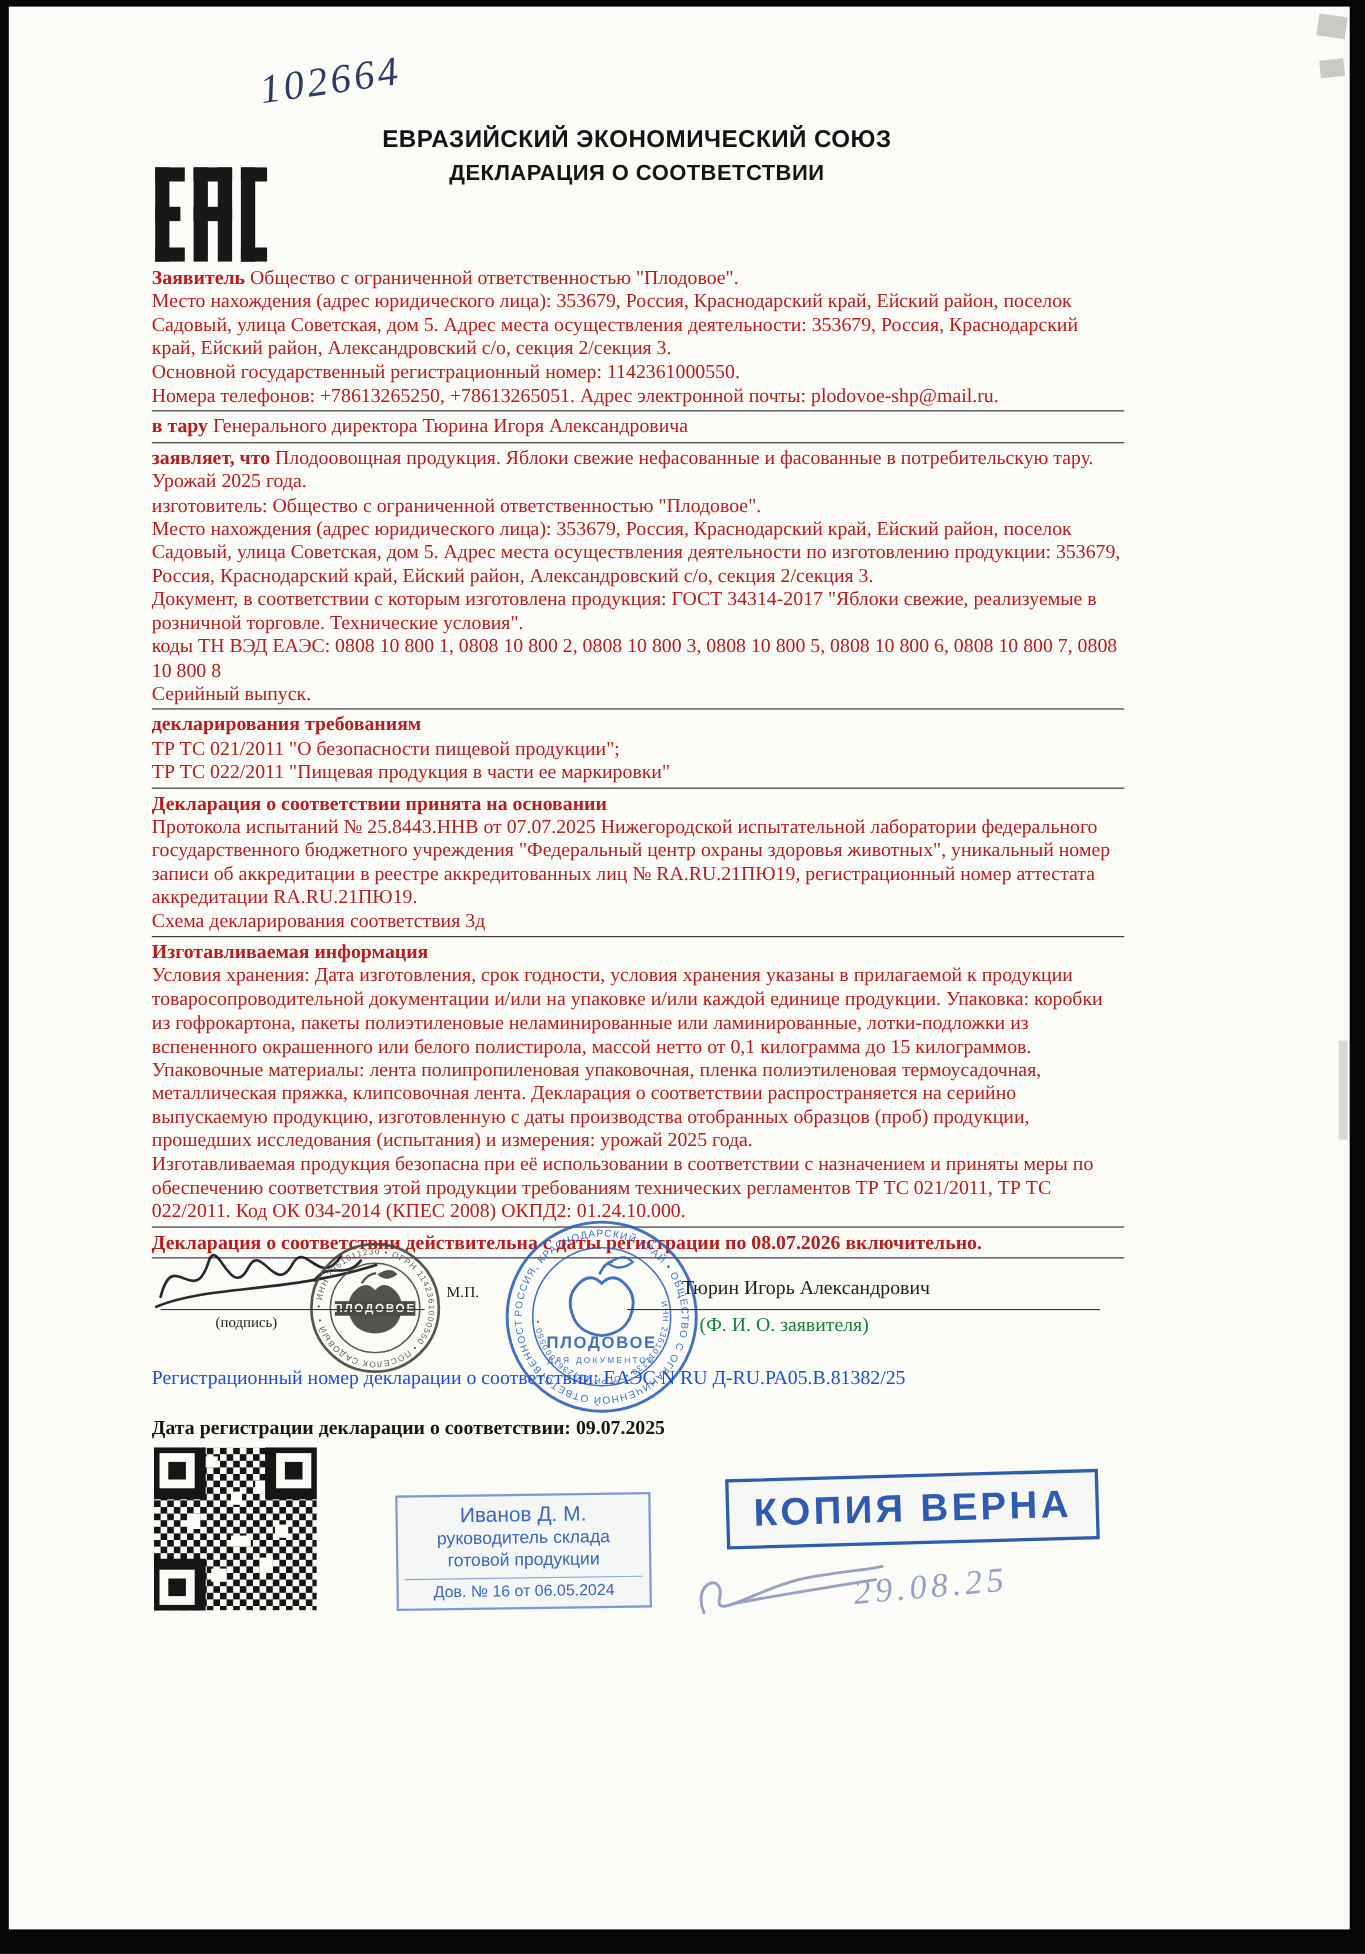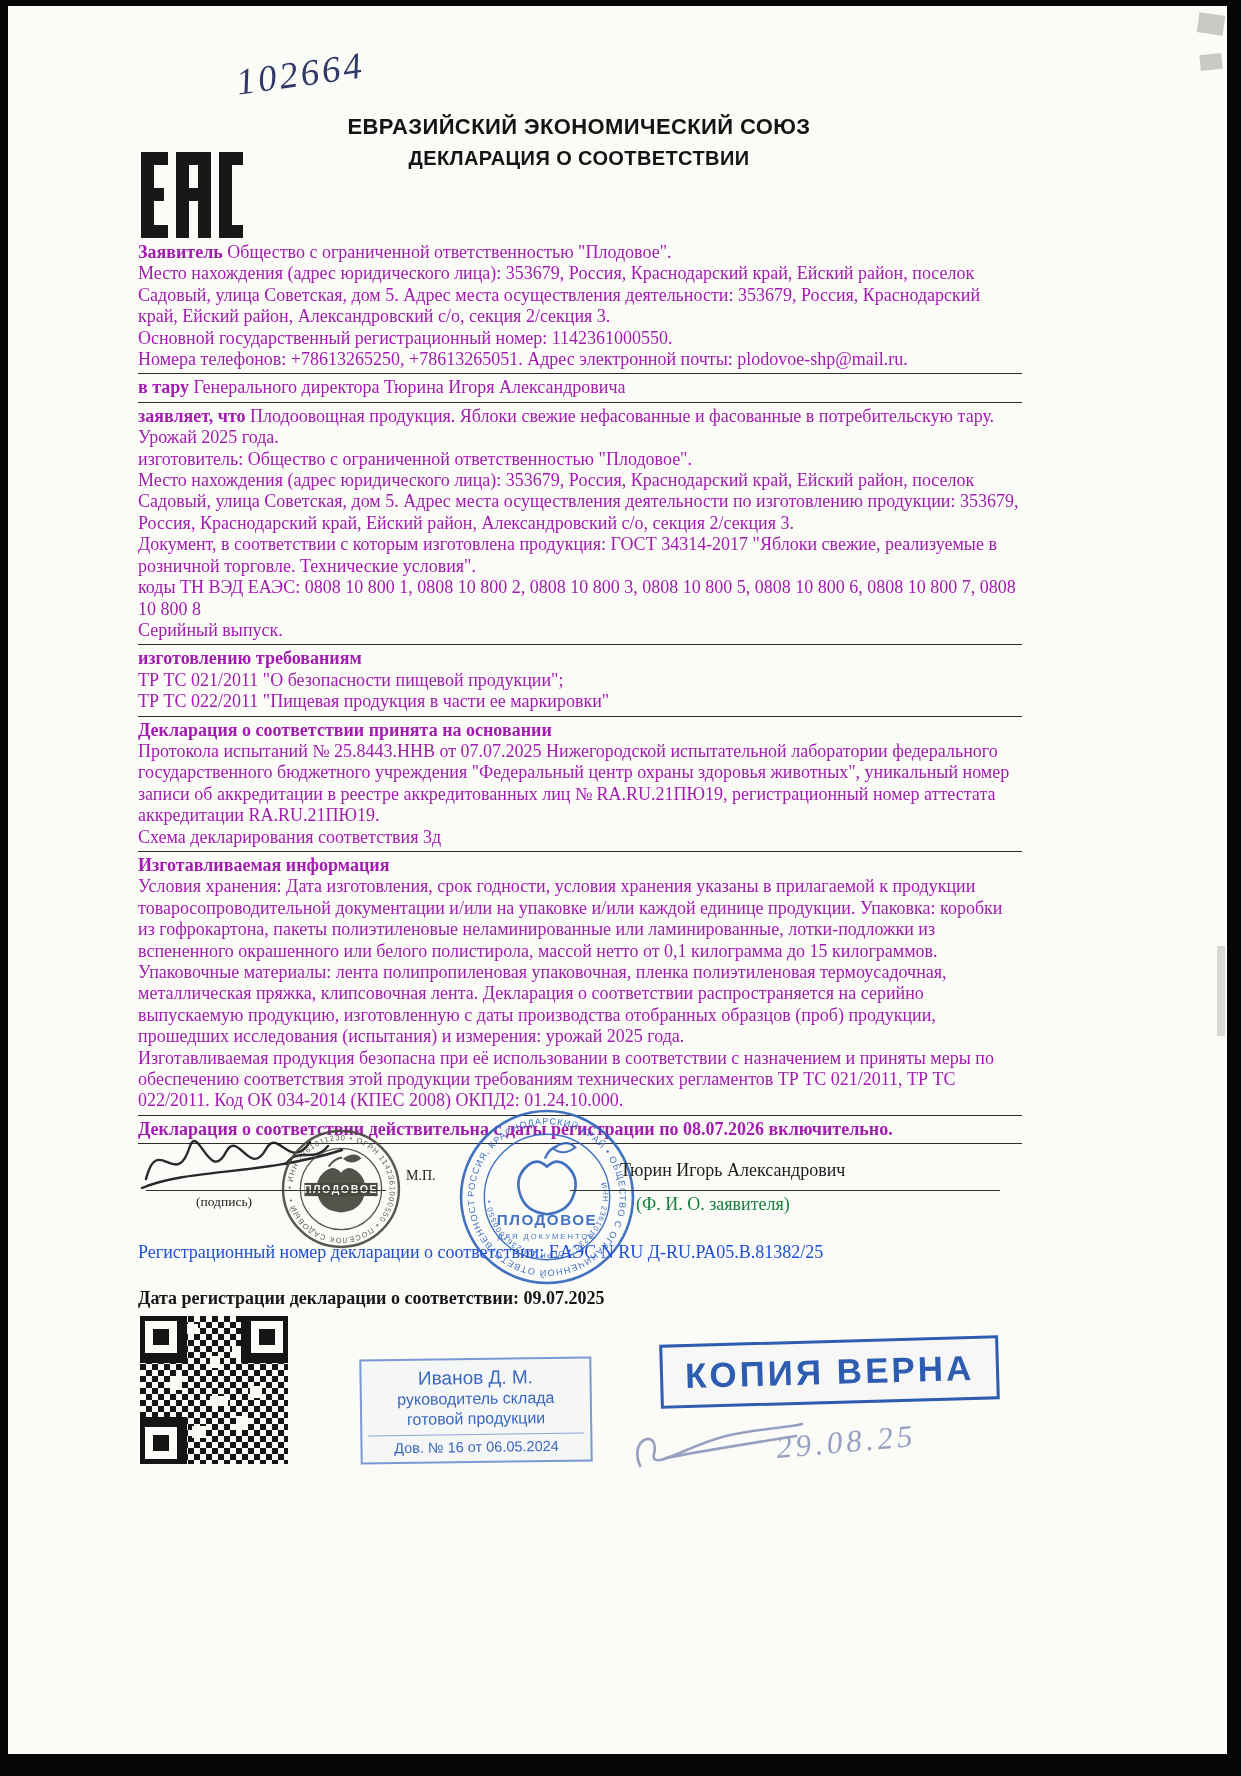--- a/index.html
+++ b/index.html
@@ -21,21 +21,21 @@
   .eac { position:absolute; left:133px; top:146px; }
 
   
   .header { position:absolute; left:130px; top:108px; width:882px; text-align:center;
             font-family:"Liberation Sans","DejaVu Sans",sans-serif; color:#141414; }
   .header .t1 { font-size:22px; font-weight:bold; letter-spacing:0.4px; }
   .header .t2 { font-size:20px; font-weight:bold; margin-top:7px; letter-spacing:0.4px; }
 
   
   .content { position:absolute; left:130px; top:236px; width:884px;
-             font-size:18px; line-height:21.4px; color:#a21caf; }
+             font-size:18px; line-height:21.4px; color:#b91c1c; }
   .content p { margin:0; }
   .b { font-weight:bold; }
   .rule { border-top:1.6px solid #2a2a2a; margin:3px 0 3px 0; height:0; }
 
   
   .sig-block { position:absolute; left:130px; top:1122px; width:884px; height:120px; }
   .sig-svg { position:absolute; left:0px; top:-4px; }
   .stamp-dark { position:absolute; left:142px; top:0px; opacity:0.92; }
   .mp { position:absolute; left:268px; top:40px; font-size:14px; color:#1c1c1c; }
   .stamp-blue { position:absolute; left:318px; top:-22px; opacity:0.9; }
@@ -108,21 +108,21 @@
       <div class="rule"></div>
       <p><span class="b">в тару</span> <span>Генерального директора Тюрина Игоря Александровича</span></p>
       <div class="rule"></div>
       <p><span class="b">заявляет, что</span> <span>Плодоовощная продукция. Яблоки свежие нефасованные и фасованные в потребительскую тару. Урожай 2025 года.</span></p>
       <p>изготовитель: Общество с ограниченной ответственностью "Плодовое".</p>
       <p>Место нахождения (адрес юридического лица): 353679, Россия, Краснодарский край, Ейский район, поселок Садовый, улица Советская, дом 5. Адрес места осуществления деятельности по изготовлению продукции: 353679, Россия, Краснодарский край, Ейский район, Александровский с/о, секция 2/секция 3.</p>
       <p>Документ, в соответствии с которым изготовлена продукция: ГОСТ 34314-2017 "Яблоки свежие, реализуемые в розничной торговле. Технические условия".</p>
       <p>коды ТН ВЭД ЕАЭС: 0808 10 800 1, 0808 10 800 2, 0808 10 800 3, 0808 10 800 5, 0808 10 800 6, 0808 10 800 7, 0808 10 800 8</p>
       <p>Серийный выпуск.</p>
       <div class="rule"></div>
-      <p class="b">изготовлению требованиям</p>
+      <p class="b">декларирования требованиям</p>
       <p>ТР ТС 021/2011 "О безопасности пищевой продукции";</p>
       <p>ТР ТС 022/2011 "Пищевая продукция в части ее маркировки"</p>
       <div class="rule"></div>
       <p class="b">Декларация о соответствии принята на основании</p>
       <p>Протокола испытаний № 25.8443.ННВ от 07.07.2025  Нижегородской испытательной лаборатории федерального государственного бюджетного учреждения "Федеральный центр охраны здоровья животных", уникальный номер записи об аккредитации в реестре аккредитованных лиц № RA.RU.21ПЮ19, регистрационный номер аттестата аккредитации RA.RU.21ПЮ19.</p>
       <p>Схема декларирования соответствия 3д</p>
       <div class="rule"></div>
       <p class="b">Изготавливаемая информация</p>
       <p>Условия хранения: Дата изготовления, срок годности, условия хранения указаны в прилагаемой к продукции товаросопроводительной документации и/или на упаковке и/или каждой единице продукции. Упаковка: коробки из гофрокартона, пакеты полиэтиленовые неламинированные или ламинированные, лотки-подложки из вспененного окрашенного или белого полистирола, массой нетто от 0,1 килограмма до 15 килограммов. Упаковочные материалы: лента полипропиленовая упаковочная, пленка полиэтиленовая термоусадочная, металлическая пряжка, клипсовочная лента. Декларация о соответствии распространяется на серийно выпускаемую продукцию, изготовленную с даты производства отобранных образцов (проб) продукции, прошедших исследования (испытания) и измерения: урожай 2025 года.</p>
       <p>Изготавливаемая продукция безопасна при её использовании в соответствии с назначением и приняты меры по обеспечению соответствия этой продукции требованиям технических регламентов ТР ТС 021/2011, ТР ТС 022/2011. Код ОК 034-2014 (КПЕС 2008) ОКПД2: 01.24.10.000.</p>

